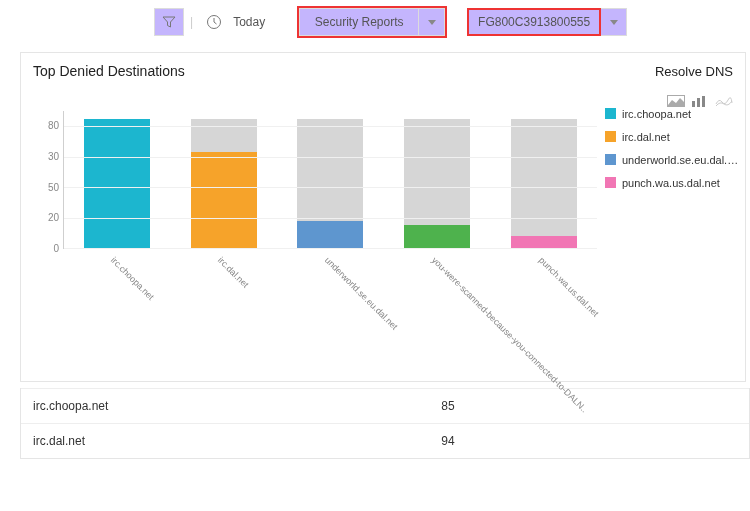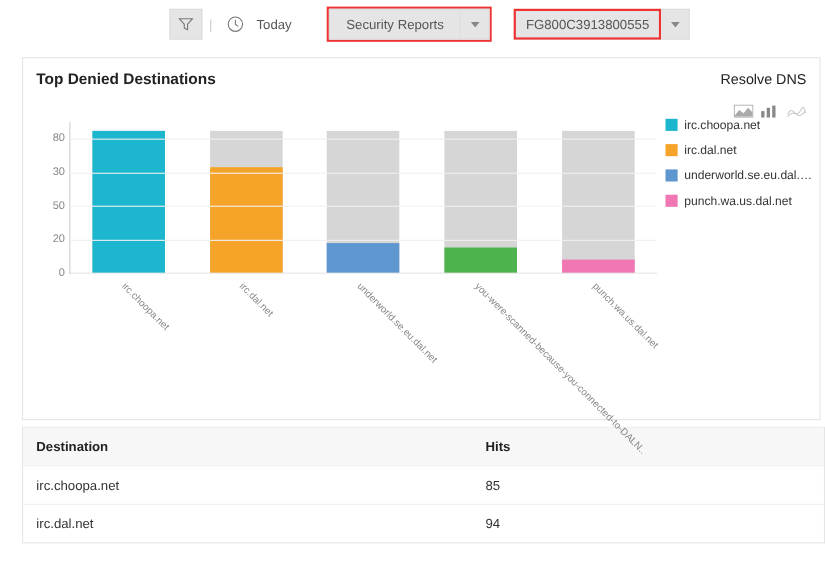--- a/index.html
+++ b/index.html
@@ -2,32 +2,32 @@
 <html><head>
 <meta charset="utf-8">
 <style>
   * { box-sizing: border-box; margin: 0; padding: 0; font-family: -apple-system, BlinkMacSystemFont, "Segoe UI", Arial, sans-serif; }
   body { width: 750px; height: 511px; background: #fff; color: #333; overflow: hidden; font-size: 12px; }
 
   
   .header { display: flex; align-items: center; padding: 6px 0 14px 0; gap: 4px; }
   .title { font-size: 20px; font-weight: 400; color: #333; font-family: Georgia, "Times New Roman", serif; flex: 0 0 auto; }
   .spacer { flex: 0 0 150px; }
-  .tbtn { height: 28px; display: inline-flex; align-items: center; justify-content: center; background: #e5e5e5; border: 1px solid #dcdcdc; color: #555; font-size: 12px; }
+  .tbtn { height: 28px; display: inline-flex; align-items: center; justify-content: center; background: #c4b5fd; border: 1px solid #dcdcdc; color: #555; font-size: 12px; }
   .tbtn.icon { width: 30px; }
   .tbtn.text { padding: 0 10px; }
   .divider-v { display: inline-flex; align-items: center; justify-content: center; color: #ccc; height: 28px; padding: 0 2px; }
   .hl { border: 2px solid #e33; }
   .seg-group { display: inline-flex; }
   .seg-group .tbtn + .tbtn { border-left: none; }
 
   
   .card { border: 1px solid #e5e5e5; margin: 0 4px 0 20px; position: relative; }
   .card-head { display: flex; justify-content: space-between; align-items: center; padding: 10px 12px; }
-  .card-title { font-size: 14px; font-weight: 700; color: #222; }
+  .card-title { font-size: 14px; font-weight: 400; color: #222; }
   .card-link { font-size: 13px; color: #222; }
   .ctype-icons { position: absolute; right: 12px; top: 42px; display: flex; gap: 6px; color: #8a8a8a; }
   .ctype-icons svg { width: 18px; height: 12px; }
 
   
   .chart-wrap { display: flex; padding: 0 0 0 18px; }
   .chart-area { flex: 1; position: relative; height: 270px; margin-top: 22px; }
   .plot { position: absolute; left: 24px; top: 0; right: 0; bottom: 132px; border-left: 1px solid #cfcfcf; border-bottom: 1px solid #cfcfcf; }
   .gridline { position: absolute; left: 0; right: 0; height: 0; border-top: 1px solid #f0f0f0; }
   .ylabel { position: absolute; left: 0; width: 20px; text-align: right; font-size: 10px; color: #888; transform: translateY(-6px); }
@@ -189,24 +189,20 @@
         </div>
         <div class="legend-item">
           <span class="swatch" style="background: rgb(241, 118, 180);"></span>
           <span class="legend-label">punch.wa.us.dal.net</span>
         </div>
       </div>
   </div>
 </div>
 
 <div class="table">
-  <div class="trow head">
-    <span class="tcell-a">Destination</span>
-    <span class="tcell-b">Hits</span>
-  </div>
   <div class="trow">
     <span class="tcell-a">irc.choopa.net</span>
     <span class="tcell-b">85</span>
   </div>
   <div class="trow">
     <span class="tcell-a">irc.dal.net</span>
     <span class="tcell-b">94</span>
   </div>
 </div>
 

